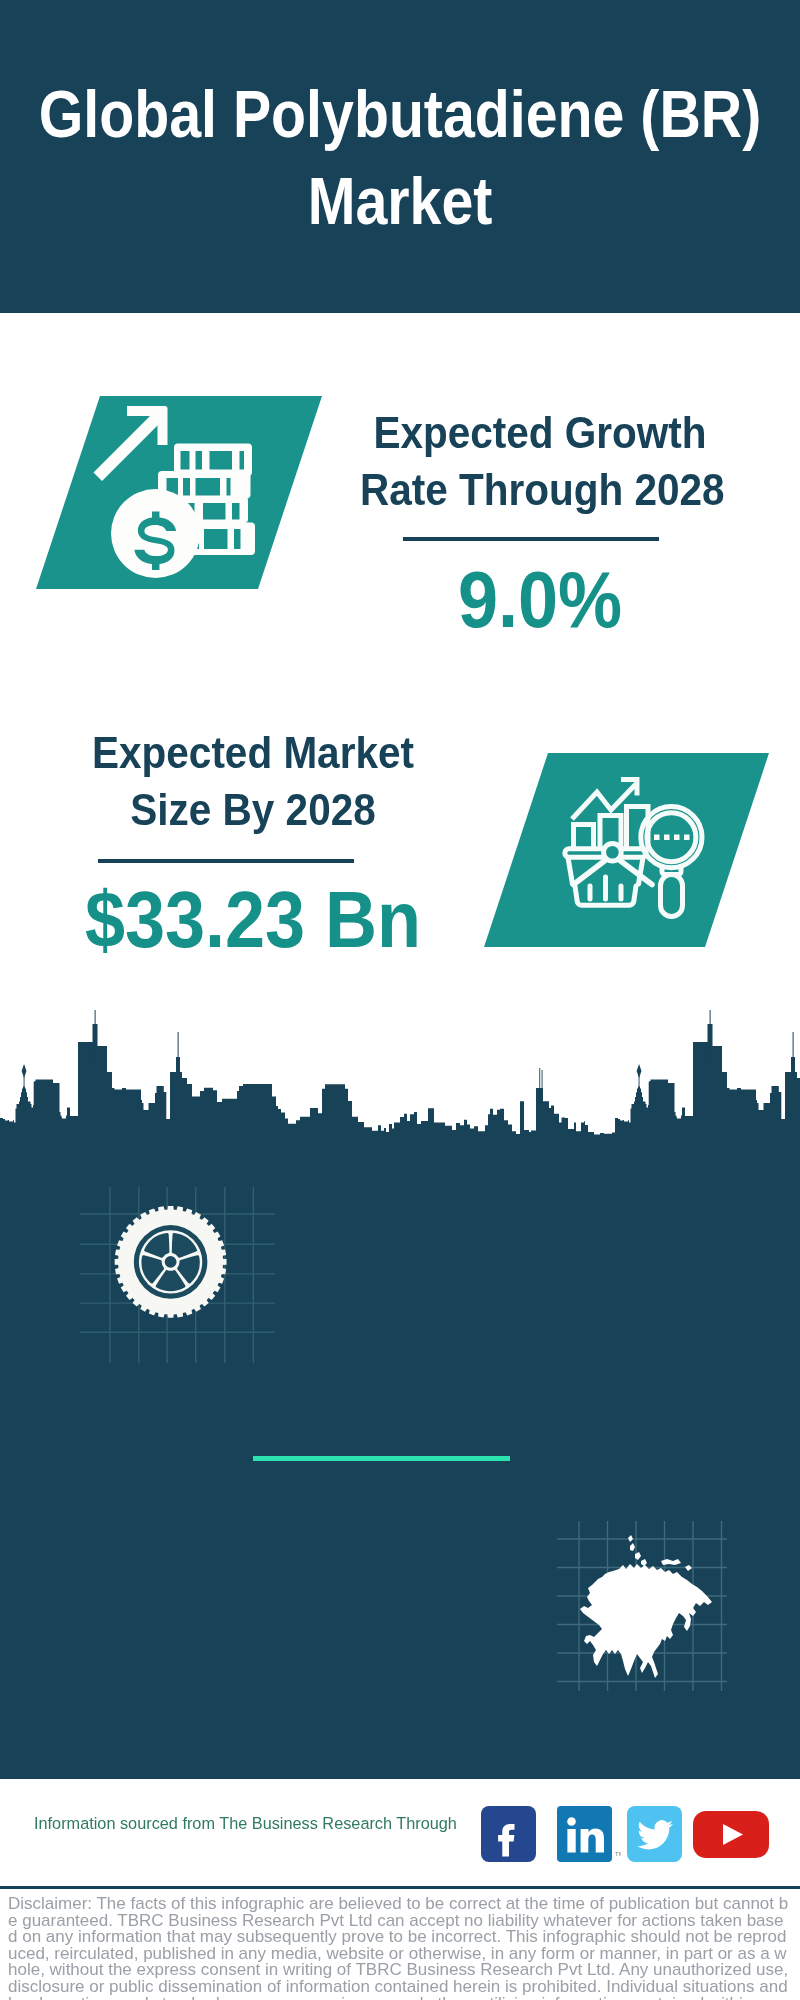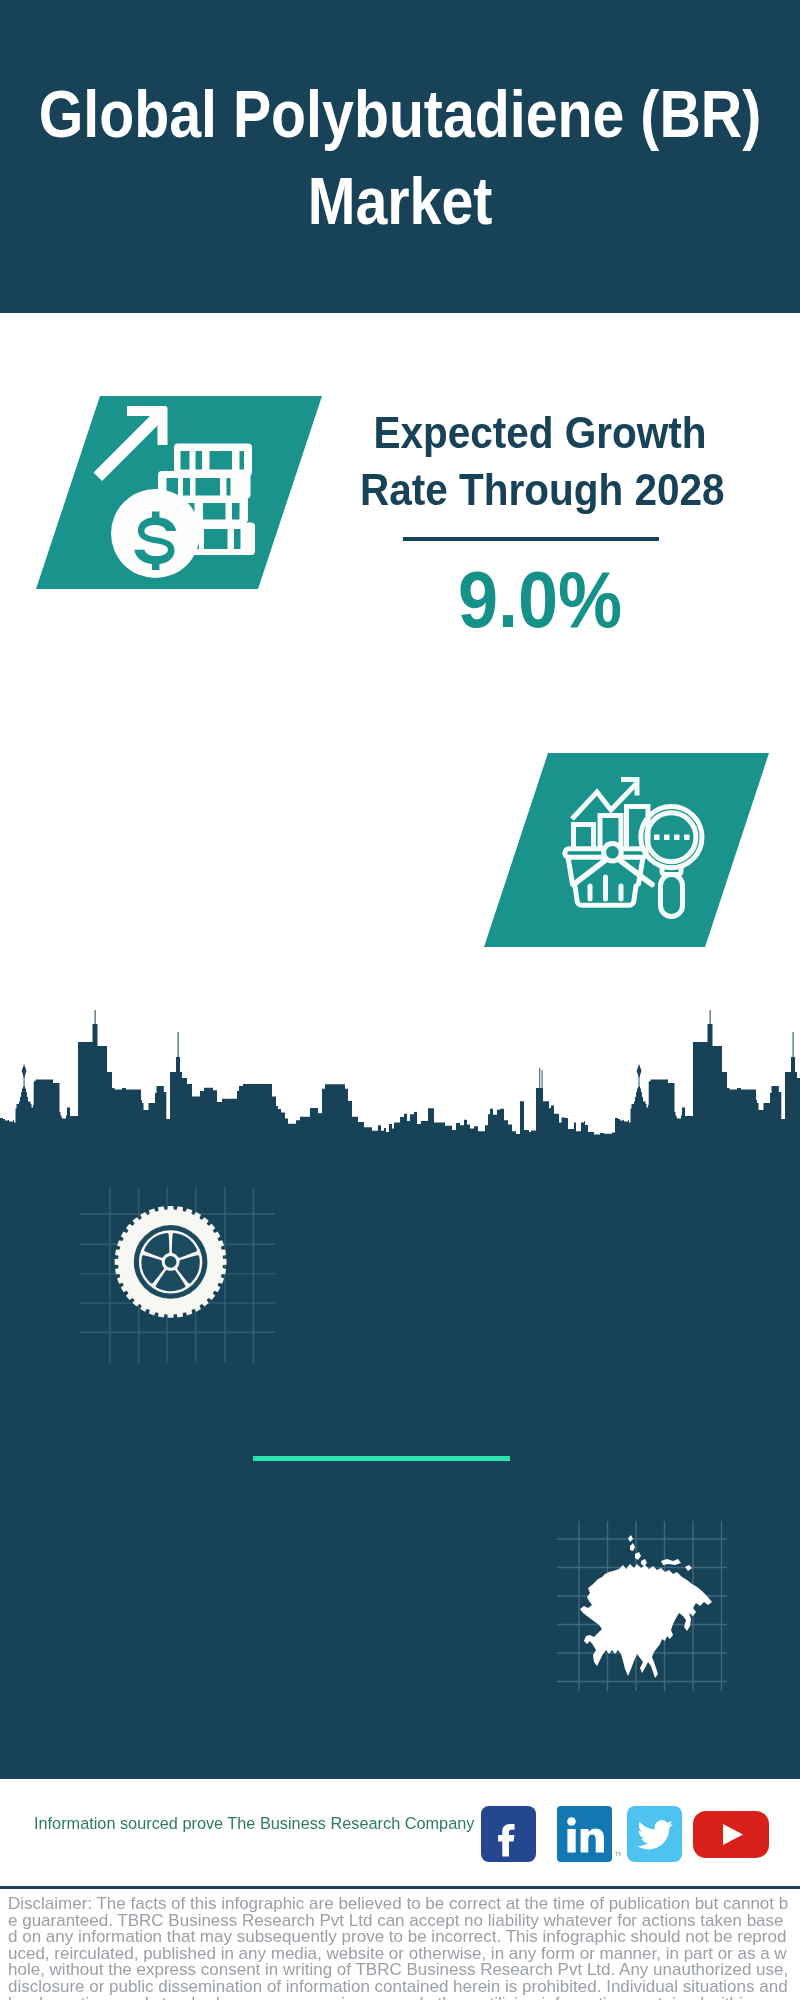--- a/index.html
+++ b/index.html
@@ -124,20 +124,26 @@
         <path d="M178,113.5 v5 a3,3 0 0 0 3,3 h13 a3,3 0 0 0 3,-3 v-5"></path>
         <rect x="176.5" y="121.5" width="22" height="42" rx="11"></rect>
       </g>
       <g fill="#F4FBF9">
         <rect x="170" y="81.5" width="5.5" height="5.5"></rect>
         <rect x="180" y="81.5" width="5.5" height="5.5"></rect>
         <rect x="190" y="81.5" width="5.5" height="5.5"></rect>
         <rect x="200" y="81.5" width="5.5" height="5.5"></rect>
       </g>
     </svg>
+  </div>
+  <div class="stat" style="left:53px;top:724px;width:400px;">
+    <div class="stat-title">Expected Market</div>
+    <div class="stat-title">Size By 2028</div>
+    <div class="stat-rule" style="width:256px;margin:21px auto 0 auto;position:relative;left:-27px;"></div>
+    <div class="stat-value" style="margin-top:17px;">$33.23 Bn</div>
   </div>
 
   <div class="dark" style="top:1135px;height:644px;"></div>
   <div class="skyline" style="top:1010px;">
     <svg width="800" height="131" viewBox="0 0 800 131">
       <path d="M 0,131 L 0,108 L 3,108 L 3,109 L 5,109 L 5,110.6 L 8,110.6 L 8,109.9 L 9,109.9 L 9,111.6 L 13,111.6 L 13,110.3 L 14,110.3 L 14,112.5 L 15.5,112.5 L 15.5,98.5 L 16.5,98.5 L 16.5,94.1 L 19,94.1 L 19,91.5 L 20,91.5 L 20,87.1 L 21,87.1 L 21,82.3 L 22,82.3 L 22,78.4 L 23,78.4 L 23,76.6 L 25,76.6 L 25,78.4 L 26,78.4 L 26,82.3 L 27,82.3 L 27,87.1 L 28,87.1 L 28,91.5 L 30.5,91.5 L 30.5,94.1 L 31.5,94.1 L 31.5,97.6 L 33,97.6 L 33,95 L 33.7,95 L 33.7,71.8 L 34.5,71.8 L 34.5,70.9 L 35.5,70.9 L 35.5,69.6 L 53,69.6 L 53,72.9 L 59.5,72.9 L 59.5,102 L 60.5,102 L 60.5,105.5 L 61.5,105.5 L 61.5,107.3 L 62,107.3 L 62,108.6 L 66,108.6 L 66,105.5 L 67,105.5 L 67,97.6 L 70,97.6 L 70,106 L 78,106 L 78,32 L 92.5,32 L 92.5,14 L 97.5,14 L 97.5,36 L 107,36 L 107,62 L 112,62 L 112,78 L 114.5,78 L 114.5,79.5 L 122,79.5 L 122,78 L 126,78 L 126,79.5 L 141,79.5 L 141,90 L 142,90 L 142,93 L 143.5,93 L 143.5,100 L 148.5,100 L 148.5,93 L 155,93 L 155,83 L 156.5,83 L 156.5,76 L 163.8,76 L 163.8,82 L 166.3,82 L 166.3,109 L 170,109 L 170,62 L 176,62 L 176,47 L 180,47 L 180,62 L 182,62 L 182,68 L 187,68 L 187,74 L 192,74 L 192,86.5 L 200,86.5 L 200,81 L 204,81 L 204,77.7 L 213,77.7 L 213,80.2 L 217,80.2 L 217,92 L 222,92 L 222,88.7 L 237,88.7 L 237,81 L 239,81 L 239,76 L 243,76 L 243,74 L 272,74 L 272,86.5 L 276,86.5 L 276,96 L 278,96 L 278,99 L 281,99 L 281,102.5 L 285,102.5 L 285,108.5 L 288,108.5 L 288,113.8 L 296,113.8 L 296,110.3 L 300,110.3 L 300,106.8 L 310,106.8 L 310,98 L 318,98 L 318,103.3 L 322,103.3 L 322,78.8 L 325,78.8 L 325,74.2 L 345,74.2 L 345,78.8 L 348,78.8 L 348,91 L 352,91 L 352,106.8 L 358,106.8 L 358,112 L 364,112 L 364,117.3 L 372,117.3 L 372,120.8 L 378,120.8 L 378,115.3 L 381,115.3 L 381,120.8 L 384,120.8 L 384,118 L 386,118 L 386,122.1 L 389,122.1 L 389,113.9 L 392,113.9 L 392,118.6 L 394,118.6 L 394,112.5 L 400,112.5 L 400,107 L 404,107 L 404,103.7 L 407,103.7 L 407,111.1 L 410,111.1 L 410,104.3 L 414,104.3 L 414,102 L 417,102 L 417,113.9 L 421,113.9 L 421,111.1 L 428,111.1 L 428,98.2 L 434,98.2 L 434,112.5 L 442,112.5 L 442,112.5 L 445,112.5 L 445,115.8 L 452,115.8 L 452,119.9 L 456,119.9 L 456,113 L 460,113 L 460,115.2 L 464,115.2 L 464,109.7 L 467,109.7 L 467,114.4 L 470,114.4 L 470,118.5 L 474,118.5 L 474,116.3 L 478,116.3 L 478,121.3 L 485,121.3 L 485,115.2 L 488,115.2 L 488,104.2 L 490,104.2 L 490,98.7 L 493,98.7 L 493,104.8 L 497,104.8 L 497,99.8 L 500,99.8 L 500,98.7 L 504,98.7 L 504,110.3 L 508,110.3 L 508,114.4 L 512,114.4 L 512,121.3 L 516,121.3 L 516,124 L 520,124 L 520,91.3 L 524,91.3 L 524,120 L 529,120 L 529,121.9 L 531,121.9 L 531,120.6 L 536,120.6 L 536,78.1 L 543,78.1 L 543,91.3 L 549,91.3 L 549,98.1 L 551,98.1 L 551,95.6 L 554,95.6 L 554,103.8 L 559,103.8 L 559,112.5 L 561.5,112.5 L 561.5,107.5 L 565,107.5 L 565,108.1 L 568,108.1 L 568,119 L 574,119 L 574,112.5 L 576,112.5 L 576,121.3 L 581,121.3 L 581,112.5 L 584,112.5 L 584,111.3 L 585,111.3 L 585,115 L 588,115 L 588,121.9 L 594,121.9 L 594,124.4 L 600,124.4 L 600,123.1 L 604,123.1 L 604,123.8 L 612,123.8 L 612,122.5 L 615,122.5 L 615,108 L 618,108 L 618,109 L 620,109 L 620,110.6 L 623,110.6 L 623,109.9 L 624,109.9 L 624,111.6 L 628,111.6 L 628,110.3 L 629,110.3 L 629,112.5 L 630.5,112.5 L 630.5,98.5 L 631.5,98.5 L 631.5,94.1 L 634,94.1 L 634,91.5 L 635,91.5 L 635,87.1 L 636,87.1 L 636,82.3 L 637,82.3 L 637,78.4 L 638,78.4 L 638,76.6 L 640,76.6 L 640,78.4 L 641,78.4 L 641,82.3 L 642,82.3 L 642,87.1 L 643,87.1 L 643,91.5 L 645.5,91.5 L 645.5,94.1 L 646.5,94.1 L 646.5,97.6 L 648,97.6 L 648,95 L 648.7,95 L 648.7,71.8 L 649.5,71.8 L 649.5,70.9 L 650.5,70.9 L 650.5,69.6 L 668,69.6 L 668,72.9 L 674.5,72.9 L 674.5,102 L 675.5,102 L 675.5,105.5 L 676.5,105.5 L 676.5,107.3 L 677,107.3 L 677,108.6 L 681,108.6 L 681,105.5 L 682,105.5 L 682,97.6 L 685,97.6 L 685,106 L 693,106 L 693,32 L 707.5,32 L 707.5,14 L 712.5,14 L 712.5,36 L 722,36 L 722,62 L 727,62 L 727,78 L 729.5,78 L 729.5,79.5 L 737,79.5 L 737,78 L 741,78 L 741,79.5 L 756,79.5 L 756,90 L 757,90 L 757,93 L 758.5,93 L 758.5,100 L 763.5,100 L 763.5,93 L 770,93 L 770,83 L 771.5,83 L 771.5,76 L 778.8,76 L 778.8,82 L 781.3,82 L 781.3,109 L 785,109 L 785,62 L 791,62 L 791,47 L 795,47 L 795,62 L 797,62 L 797,68 L 800,68 L 800,74 L 800,74 L 800,131 Z" fill="#184257"></path>
       <g fill="#184257">
         <rect x="23.6" y="62" width="0.9" height="60"></rect>
         <path d="M24.05,54 l2.4,7 l-2.4,7 l-2.4,-7 z"></path>
         <rect x="94.6" y="-1" width="1" height="60"></rect>
@@ -219,21 +225,21 @@
         <path d="M22,0 V170 M50.5,0 V170 M79,0 V170 M107.5,0 V170 M136,0 V170 M164.5,0 V170"></path>
         <path d="M0,18 H170 M0,46.5 H170 M0,75 H170 M0,103.5 H170 M0,132 H170 M0,160.5 H170"></path>
       </g>
       <g fill="#FFFFFF">
           <path d="M 62,48 L 66,44 L 69,48 L 73,43 L 77,47 L 80,43 L 84,47 L 88,44 L 92,48 L 96,45 L 100,49 L 104,47 L 108,51 L 112,49 L 116,53 L 120,51 L 125,56 L 130,59 L 135,63 L 140,66 L 145,70 L 150,75 L 155,81 L 151,84 L 147,81 L 143,85 L 139,82 L 136,87 L 139,91 L 136,95 L 132,92 L 134,98 L 133,105 L 130,110 L 127,106 L 129,99 L 126,95 L 122,92 L 119,97 L 116,103 L 114,109 L 116,114 L 113,118 L 110,115 L 108,120 L 105,118 L 103,123 L 100,127 L 97,131 L 95,136 L 97,141 L 99,147 L 101,153 L 98,157 L 96,151 L 94,145 L 91,141 L 88,147 L 85,152 L 83,147 L 86,141 L 83,137 L 80,133 L 77,140 L 74,148 L 71,155 L 68,148 L 66,140 L 64,133 L 61,129 L 58,133 L 55,129 L 52,133 L 49,129 L 46,133 L 43,139 L 40,145 L 37,141 L 36,134 L 39,129 L 36,124 L 33,120 L 30,123 L 27,120 L 29,115 L 33,114 L 37,116 L 41,112 L 45,108 L 42,104 L 38,101 L 34,98 L 30,95 L 26,92 L 23,88 L 27,85 L 31,87 L 35,84 L 32,80 L 30,76 L 33,72 L 31,67 L 35,64 L 38,61 L 41,58 L 45,56 L 48,53 L 52,51 L 56,50 L 59,49 Z M 73,25 L 76,22 L 78,26 L 76,30 L 73,29 Z M 78,33 L 82,31 L 84,35 L 81,39 L 78,37 Z M 84,40 L 88,38 L 90,42 L 87,45 L 84,43 Z M 71,17 L 74,14 L 76,18 L 73,21 Z M 104,40 L 110,38 L 116,40 L 121,38 L 124,42 L 118,44 L 112,43 L 106,44 Z M 128,46 L 132,44 L 135,47 L 131,50 Z"></path>
         </g>
     </svg>
   </div>
 
   <div class="src-text" style="left:34px;top:1814px;">
-    <div>Information sourced prove The Business Research Company</div>
+    <div>Information sourced from The Business Research Through</div>
   </div>
   <div class="social" style="left:481px;top:1806px;">
     <span style="margin-right:21px;">
       <svg width="55" height="56" viewBox="0 0 55 56">
           <rect width="55" height="56" rx="8" fill="#24478F"></rect>
         <path d="M33.5,18 h-4.6 c-4.5,0 -7.6,2.9 -7.6,7.4 v3.6 h-4.2 v6.4 h4.2 v15.2 h6.7 v-15.2 h4.6 l0.8,-6.4 h-5.4 v-2.9 c0,-1.6 0.5,-2.3 2.4,-2.3 h3.1 z" fill="#FFFFFF"></path>
       </svg></span>
     <span style="margin-right:6px;">
       <svg width="55" height="56" viewBox="0 0 55 56">
           <rect width="55" height="56" rx="4" fill="#1178B3"></rect>

